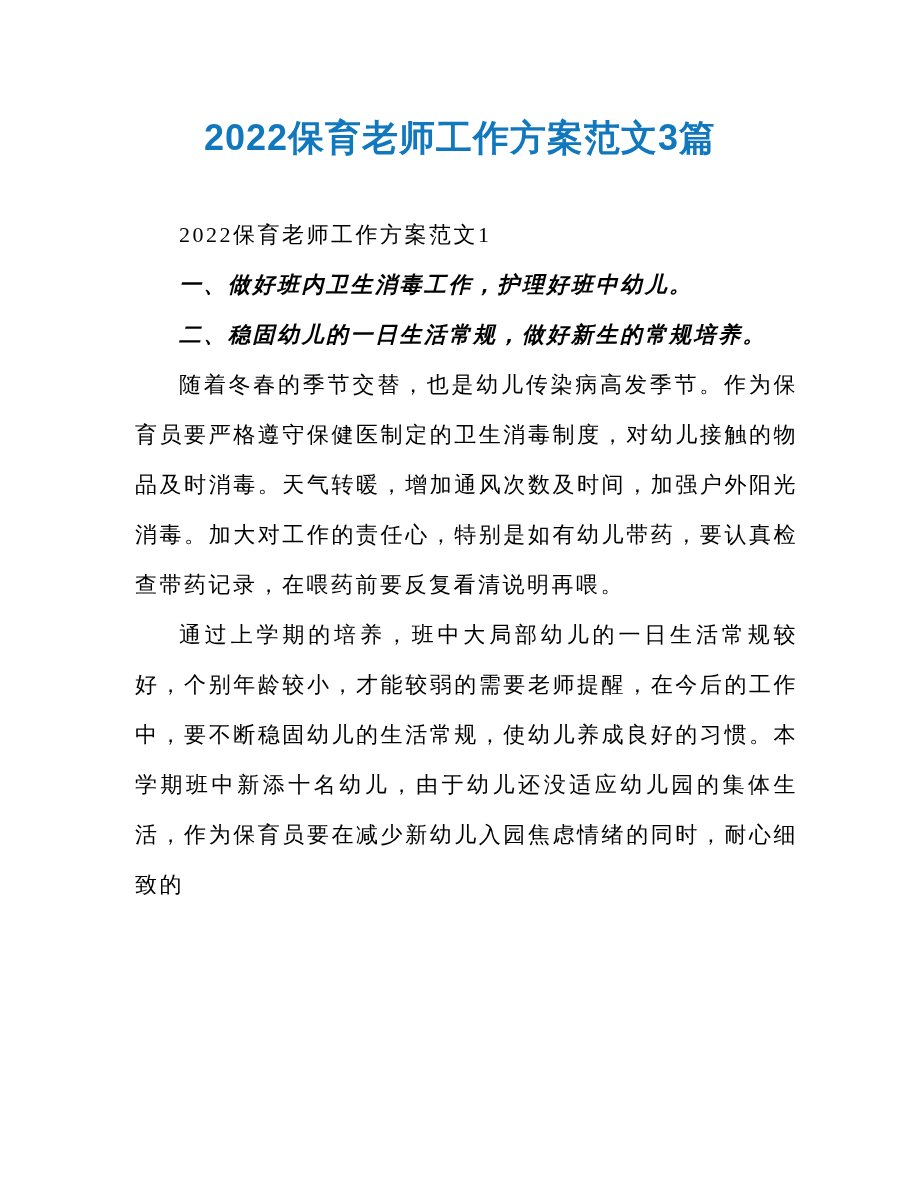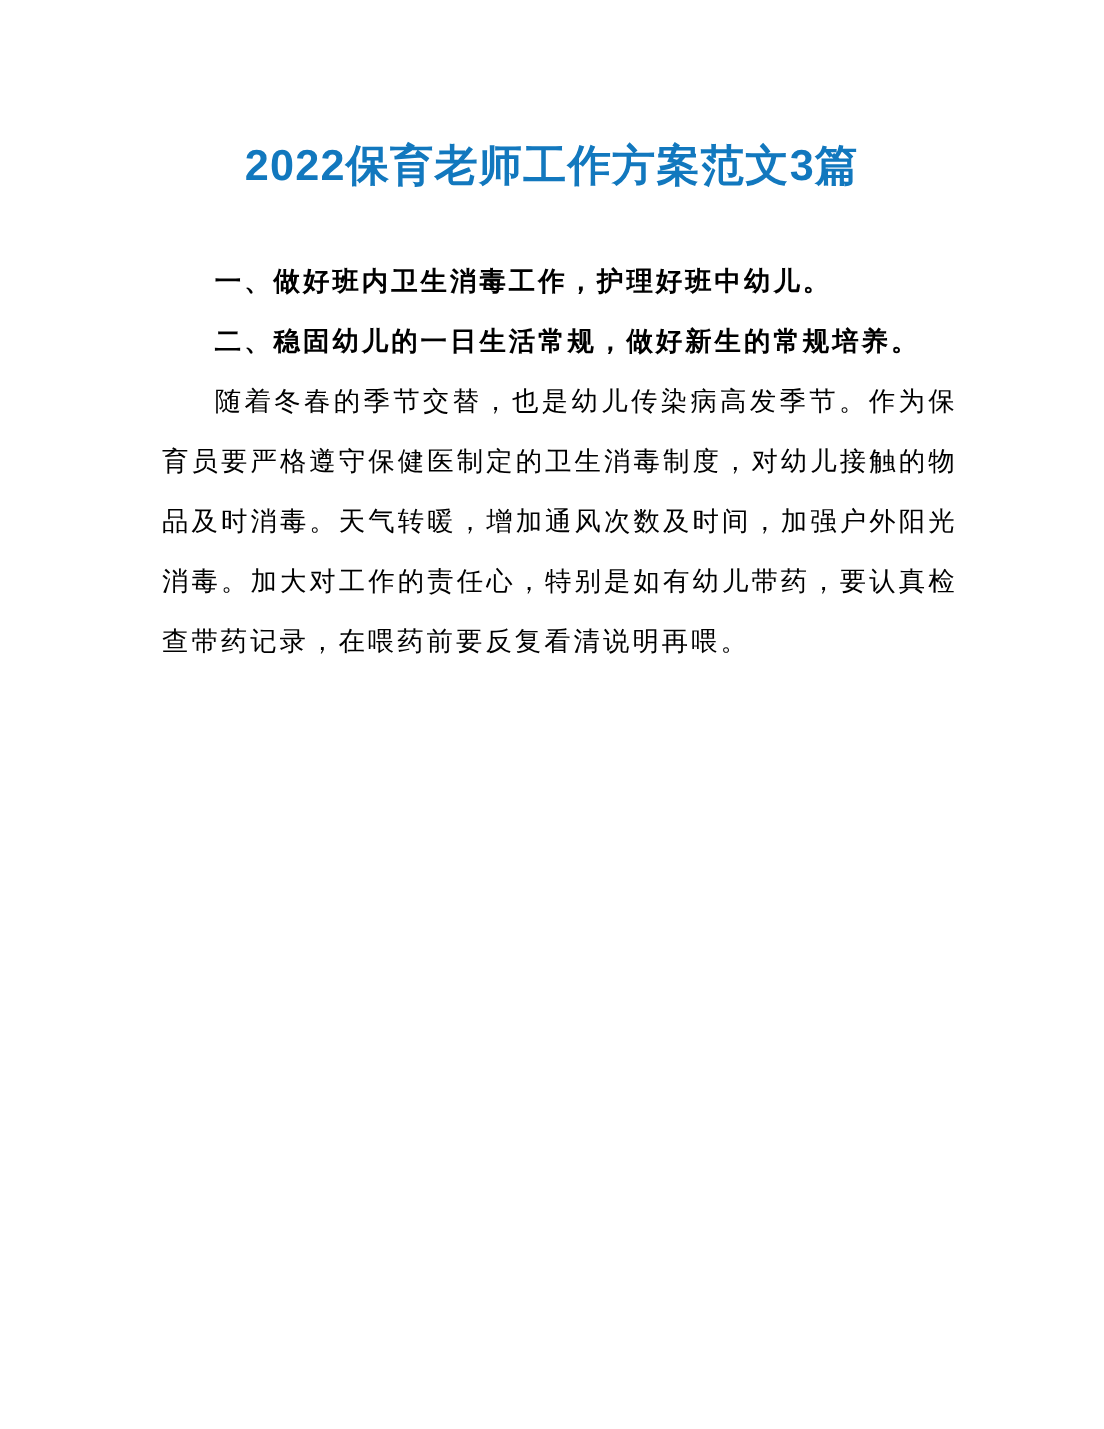--- a/index.html
+++ b/index.html
@@ -33,20 +33,21 @@
     letter-spacing: 2.5px;
     text-align: justify;
   }
   .para {
     margin: 0;
     padding: 0;
     text-indent: 2em;
   }
   .para.heading {
     font-weight: bold;
+    font-style: italic;
   }
   .page-footer {
     position: absolute;
     left: 0;
     right: 0;
     top: 1110px;
     text-align: left;
     font-size: 17px;
     letter-spacing: 1px;
     word-spacing: 4px;
@@ -54,22 +55,24 @@
   }
 </style>
 </head>
 <body>
 
 <div class="page">
 
   <h1 class="doc-title">2022保育老师工作方案范文3篇</h1>
 
   <div class="doc-body">
+    <p class="para">2022保育老师工作方案范文1</p>
     <p class="para heading">一、做好班内卫生消毒工作，护理好班中幼儿。</p>
     <p class="para heading">二、稳固幼儿的一日生活常规，做好新生的常规培养。</p>
     <p class="para">随着冬春的季节交替，也是幼儿传染病高发季节。作为保育员要严格遵守保健医制定的卫生消毒制度，对幼儿接触的物品及时消毒。天气转暖，增加通风次数及时间，加强户外阳光消毒。加大对工作的责任心，特别是如有幼儿带药，要认真检查带药记录，在喂药前要反复看清说明再喂。</p>
+    <p class="para">通过上学期的培养，班中大局部幼儿的一日生活常规较好，个别年龄较小，才能较弱的需要老师提醒，在今后的工作中，要不断稳固幼儿的生活常规，使幼儿养成良好的习惯。本学期班中新添十名幼儿，由于幼儿还没适应幼儿园的集体生活，作为保育员要在减少新幼儿入园焦虑情绪的同时，耐心细致的</p>
   </div>
 
   <div class="page-footer">
     <span>第 1 页 共 7 页</span>
   </div>
 
 </div>
 
 </body></html>

